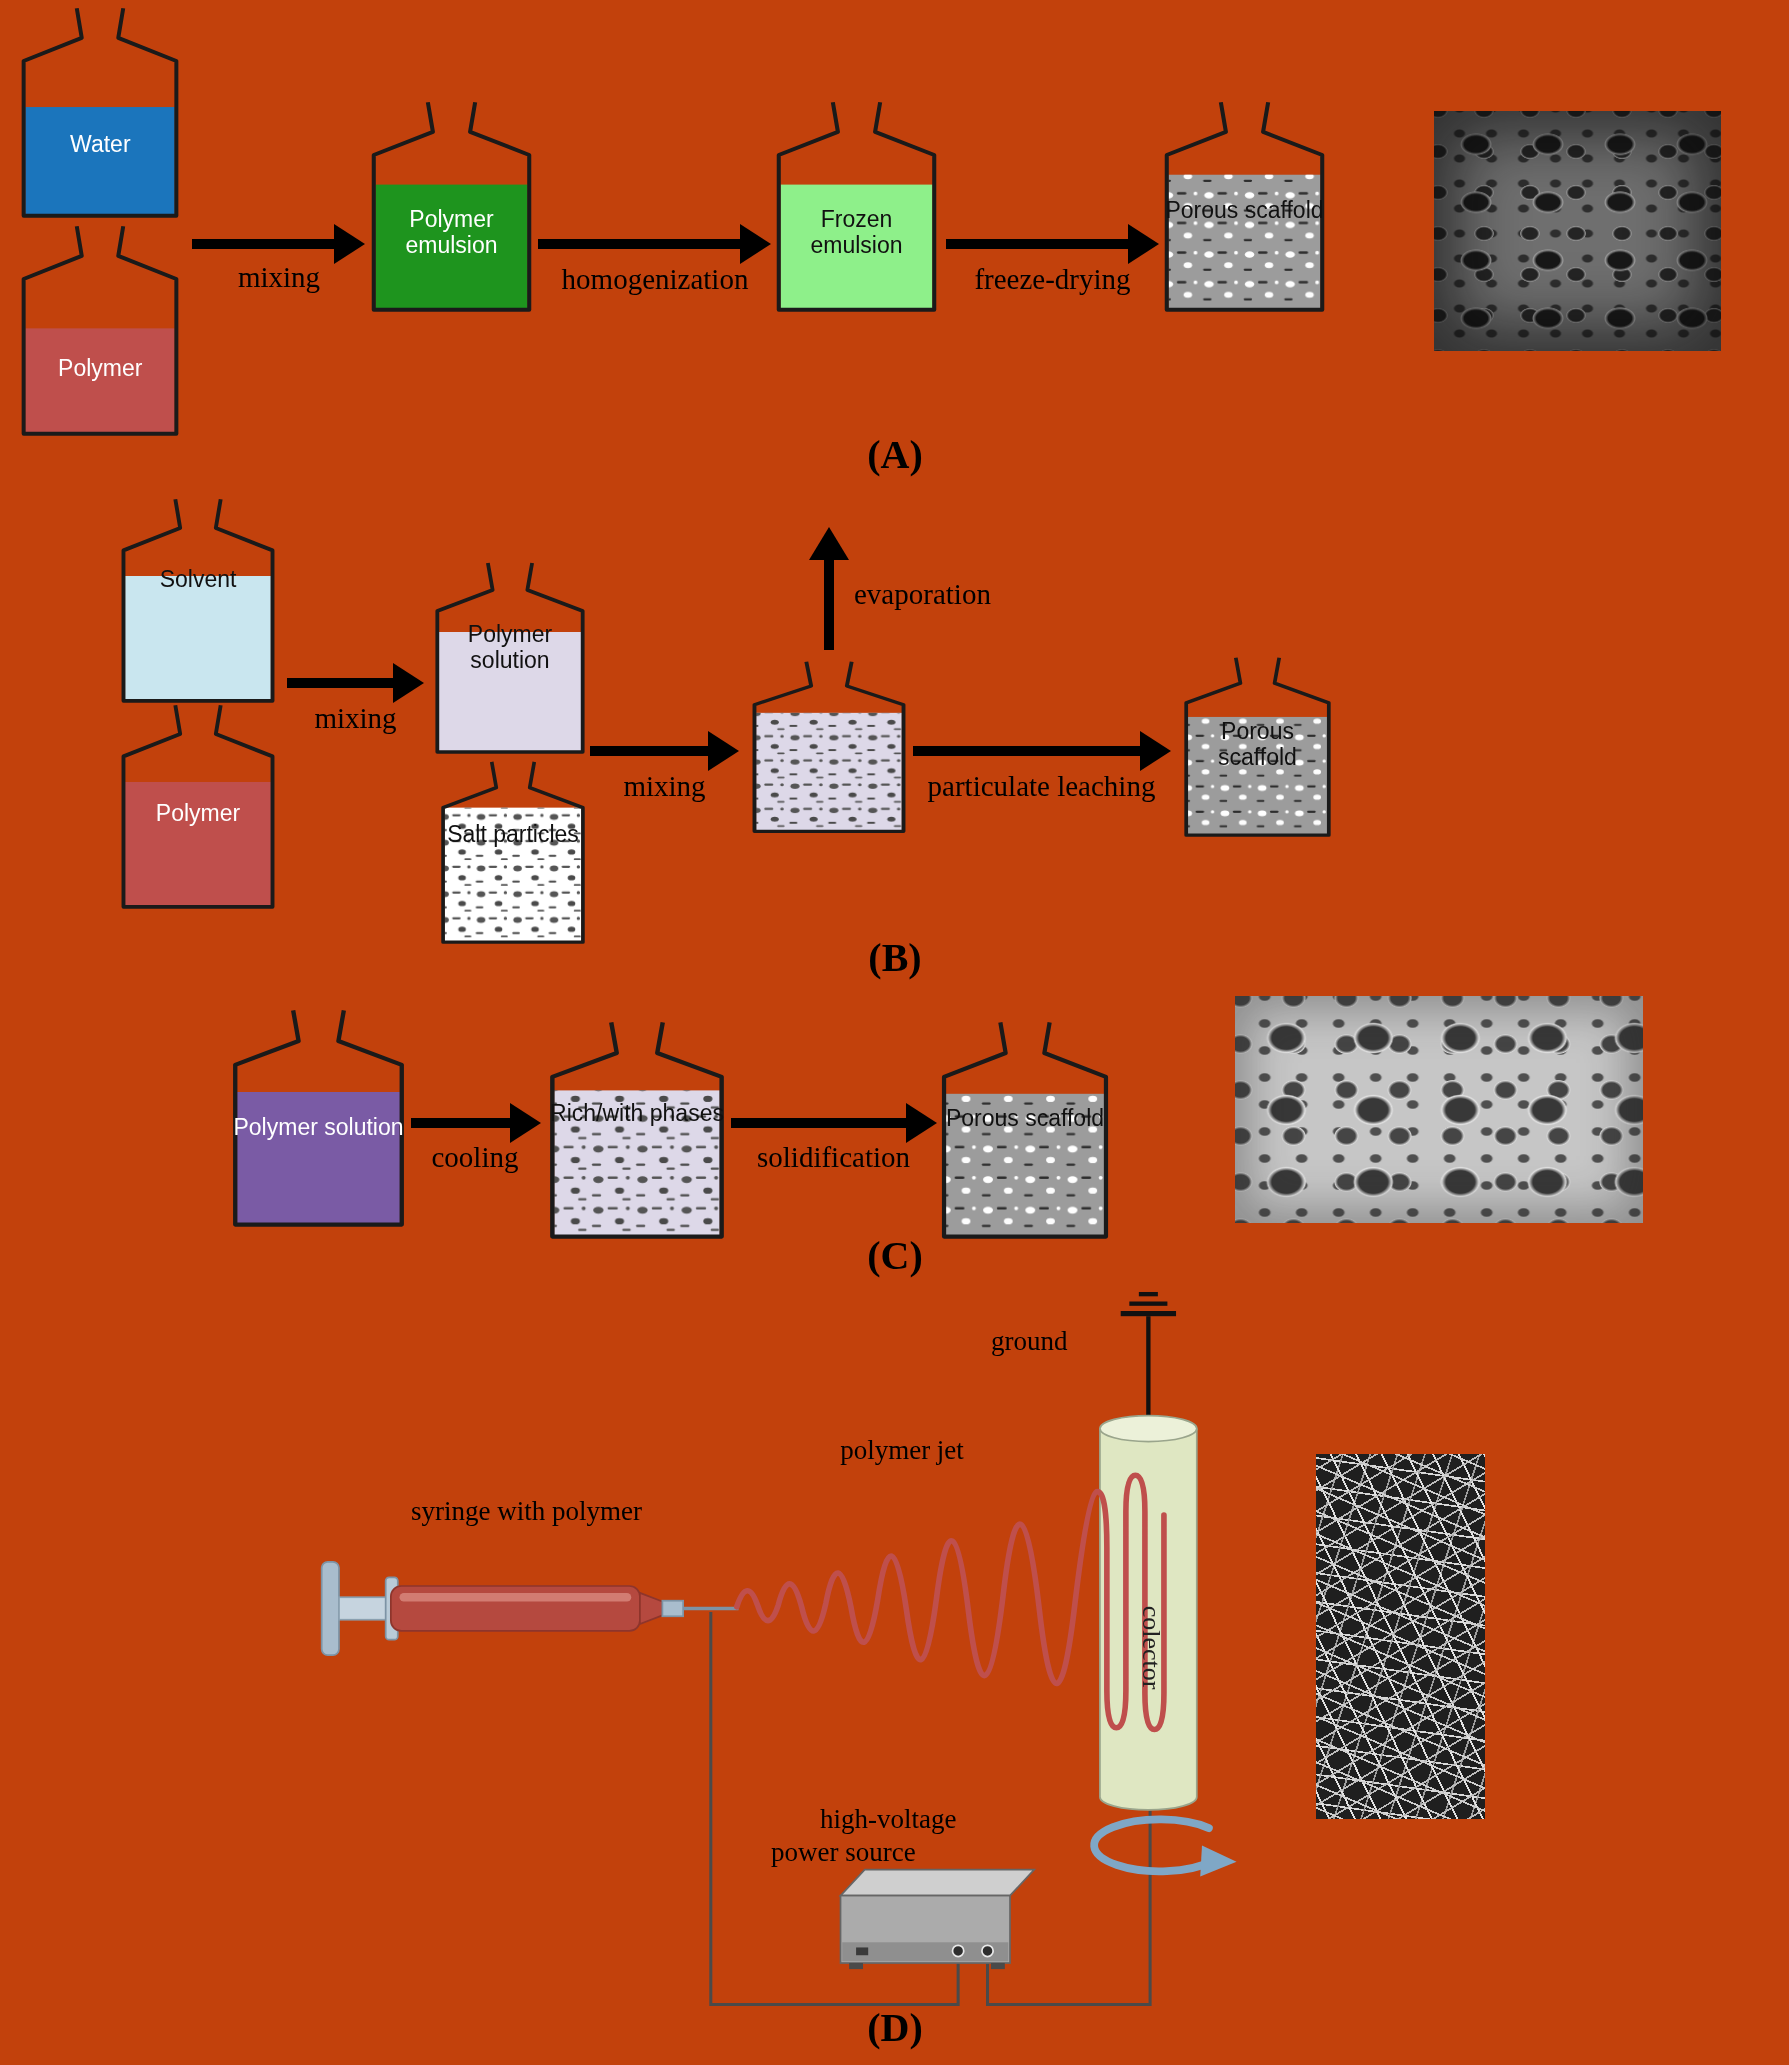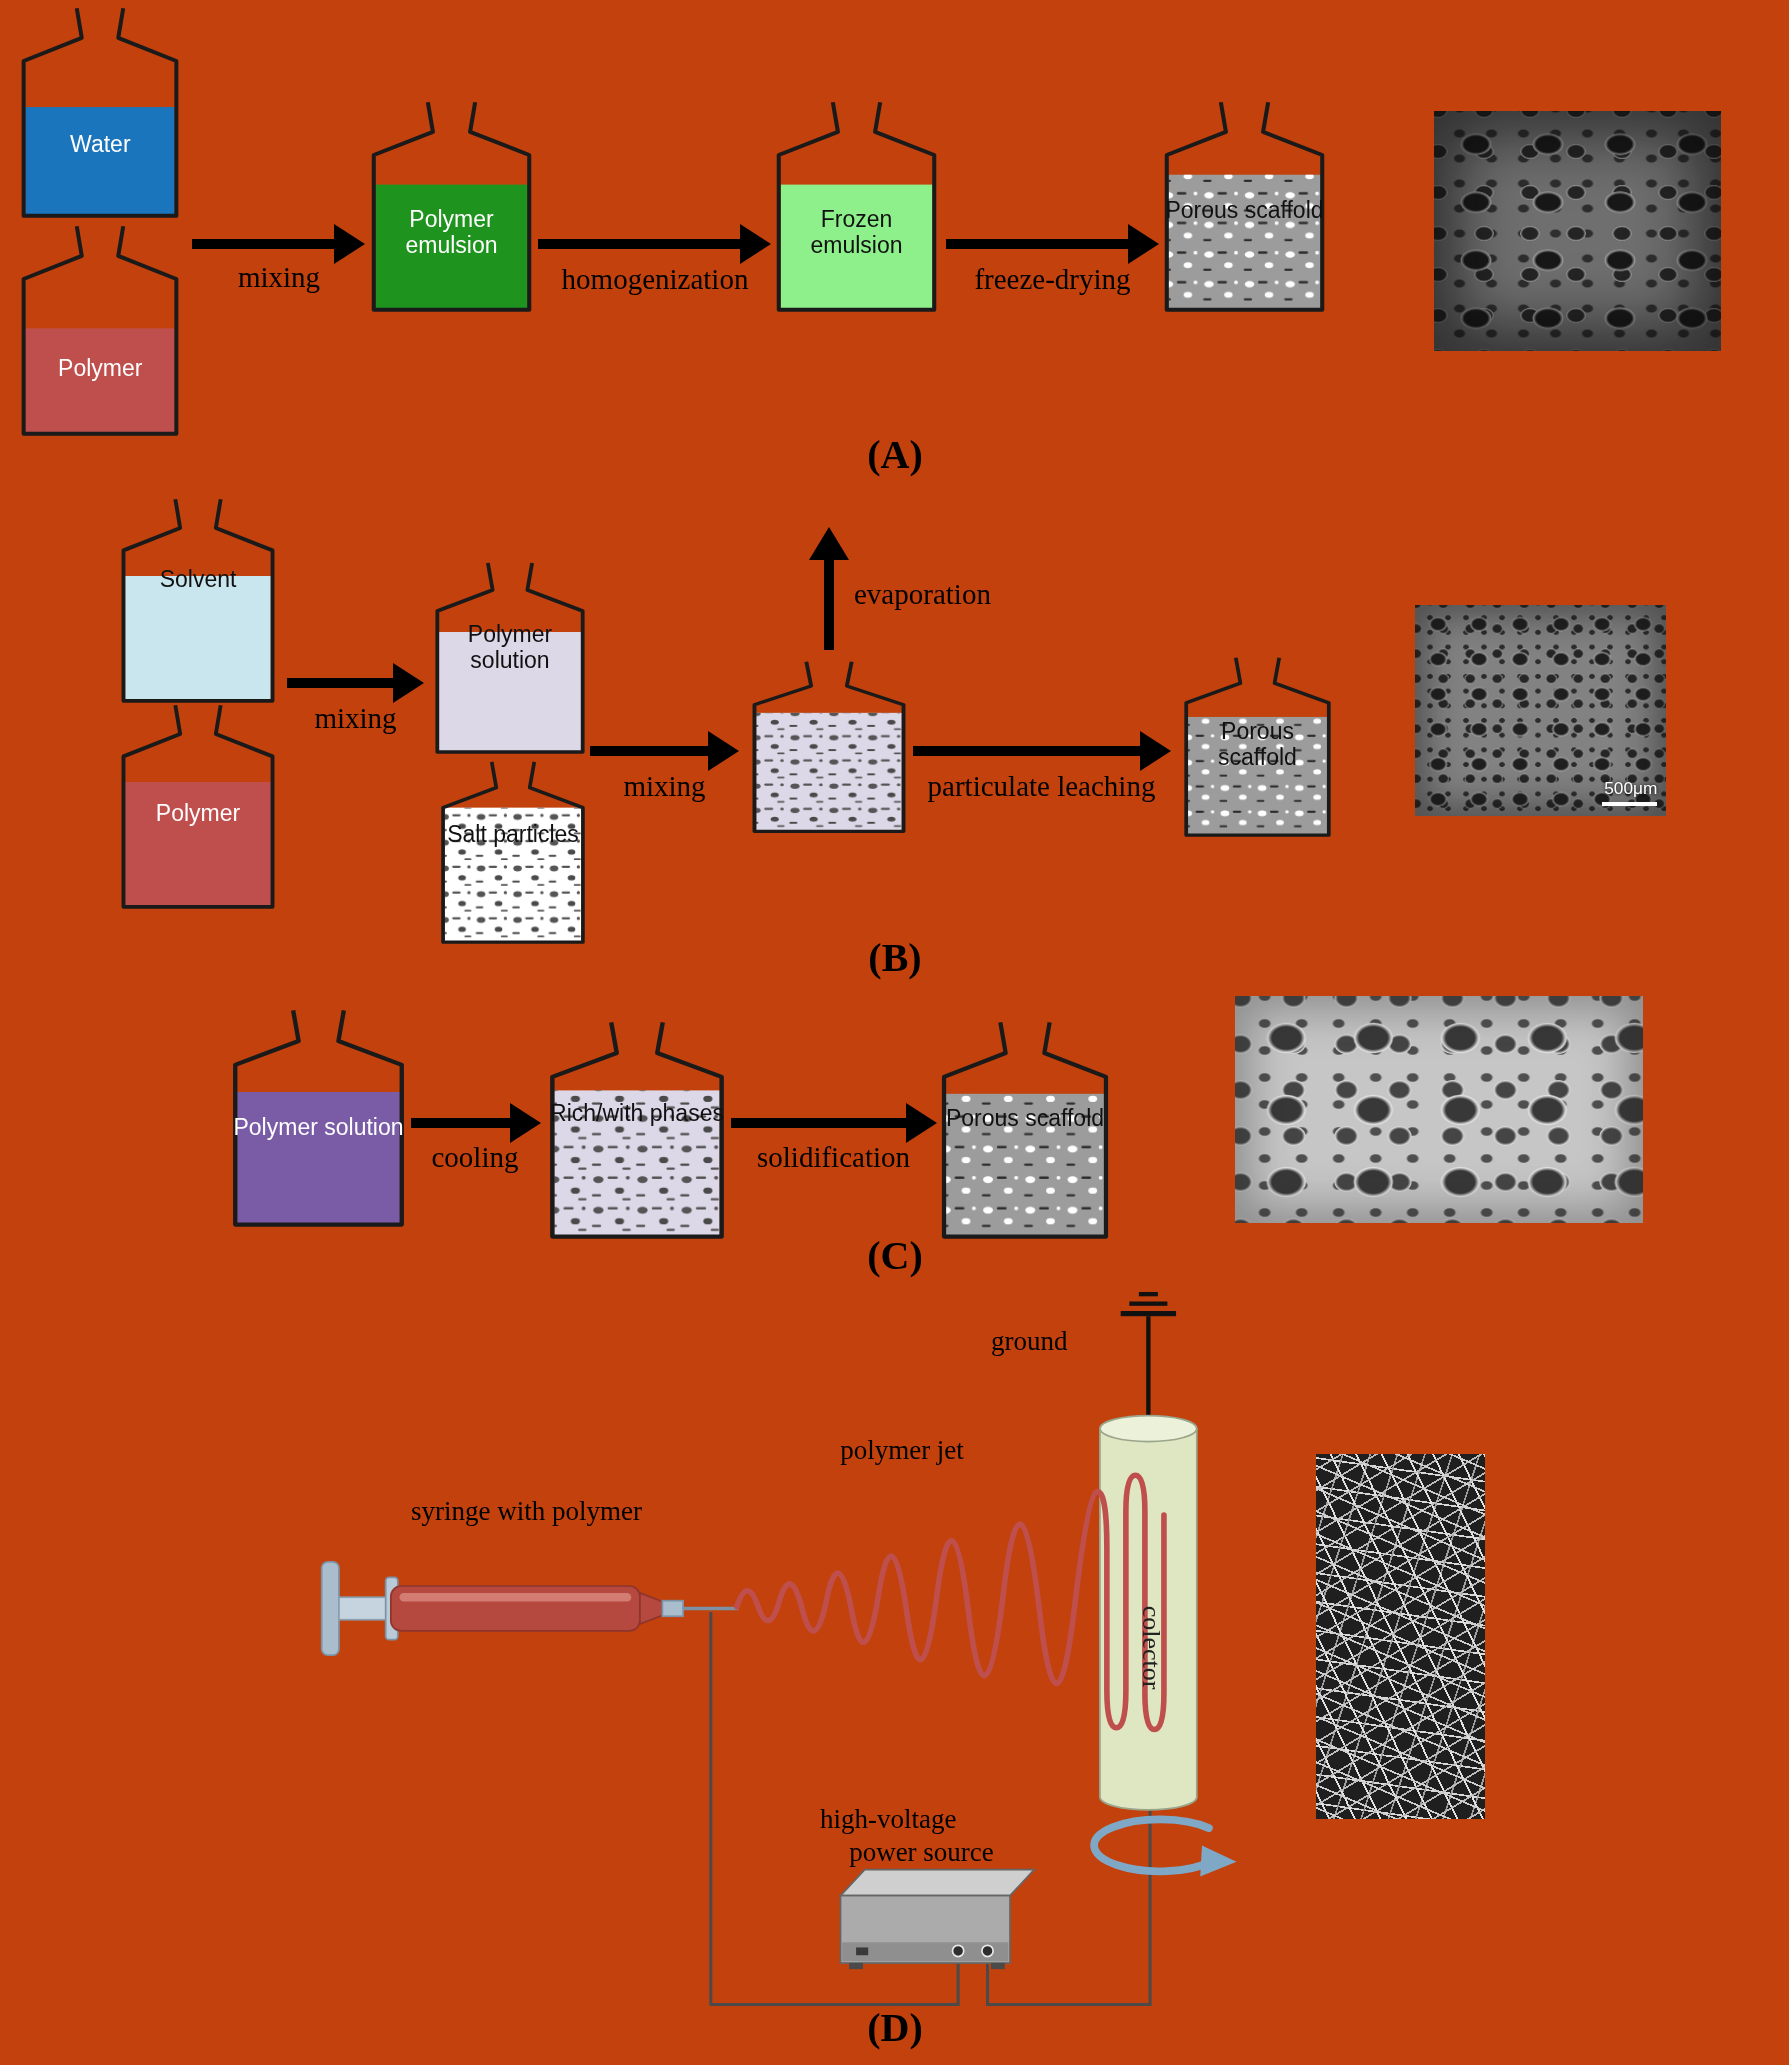--- a/index.html
+++ b/index.html
@@ -223,24 +223,20 @@
 
   <div class="bottle" style="left:1180px;top:655px;width:155px;height:183px">
     <svg viewBox="0 0 100 130" preserveAspectRatio="none">
       <rect x="5" y="44" width="90" height="84" fill="#9c9c9c" clip-path="url(#bottle-clip)"></rect>
       <rect x="5" y="44" width="90" height="84" fill="url(#speck-pore)" clip-path="url(#bottle-clip)"></rect>
       <use href="#bottle-outline"></use>
     </svg>
   </div>
   <div class="bottle-label" style="left:1180px;top:718px;width:155px">Porous scaffold</div>
 
-  <div class="sem sem-b" style="left:1415px;top:605px;width:251px;height:211px">
-    <div class="scale-bar"></div>
-    <span class="scale-text">500μm</span>
-  </div>
 
   <div class="panel-letter" style="left:787px;top:934px">(B)</div>
 
   <div class="bottle" style="left:228px;top:1007px;width:181px;height:221px">
     <svg viewBox="0 0 100 130" preserveAspectRatio="none">
       <rect x="5" y="50" width="90" height="78" fill="#7a5ba5" clip-path="url(#bottle-clip)"></rect>
       <use href="#bottle-outline"></use>
     </svg>
   </div>
   <div class="bottle-label light" style="left:228px;top:1114px;width:181px">Polymer solution</div>
@@ -337,20 +333,20 @@
       <path d="M1398,2114 A76,30 0 1 0 1402,2152" fill="none" stroke="#7fa7c6" stroke-width="9" stroke-linecap="round"></path>
       <polygon points="1390,2134 1430,2153 1388,2170" fill="#7fa7c6"></polygon>
     </g>
   </svg>
 
   <div class="d-label" style="left:991px;top:1326px;width:130px">ground</div>
   <div class="d-label" style="left:811px;top:1435px;width:182px;text-align:center">polymer jet</div>
   <div class="d-label" style="left:344px;top:1496px;width:298px;text-align:right">syringe with polymer</div>
   <div class="collector-label">colector</div>
   <div class="d-label" style="left:820px;top:1804px;width:203px;text-align:left">high-voltage</div>
-  <div class="d-label" style="left:820px;top:1837px;width:203px;text-align:center">power source</div>
+  <div class="d-label" style="left:771px;top:1837px;width:203px;">power source</div>
 
   <div class="sem sem-d" style="left:1316px;top:1454px;width:169px;height:365px"></div>
 
   <div class="panel-letter" style="left:787px;top:2004px">(D)</div>
 
 </div>
 
 
 </body></html>

